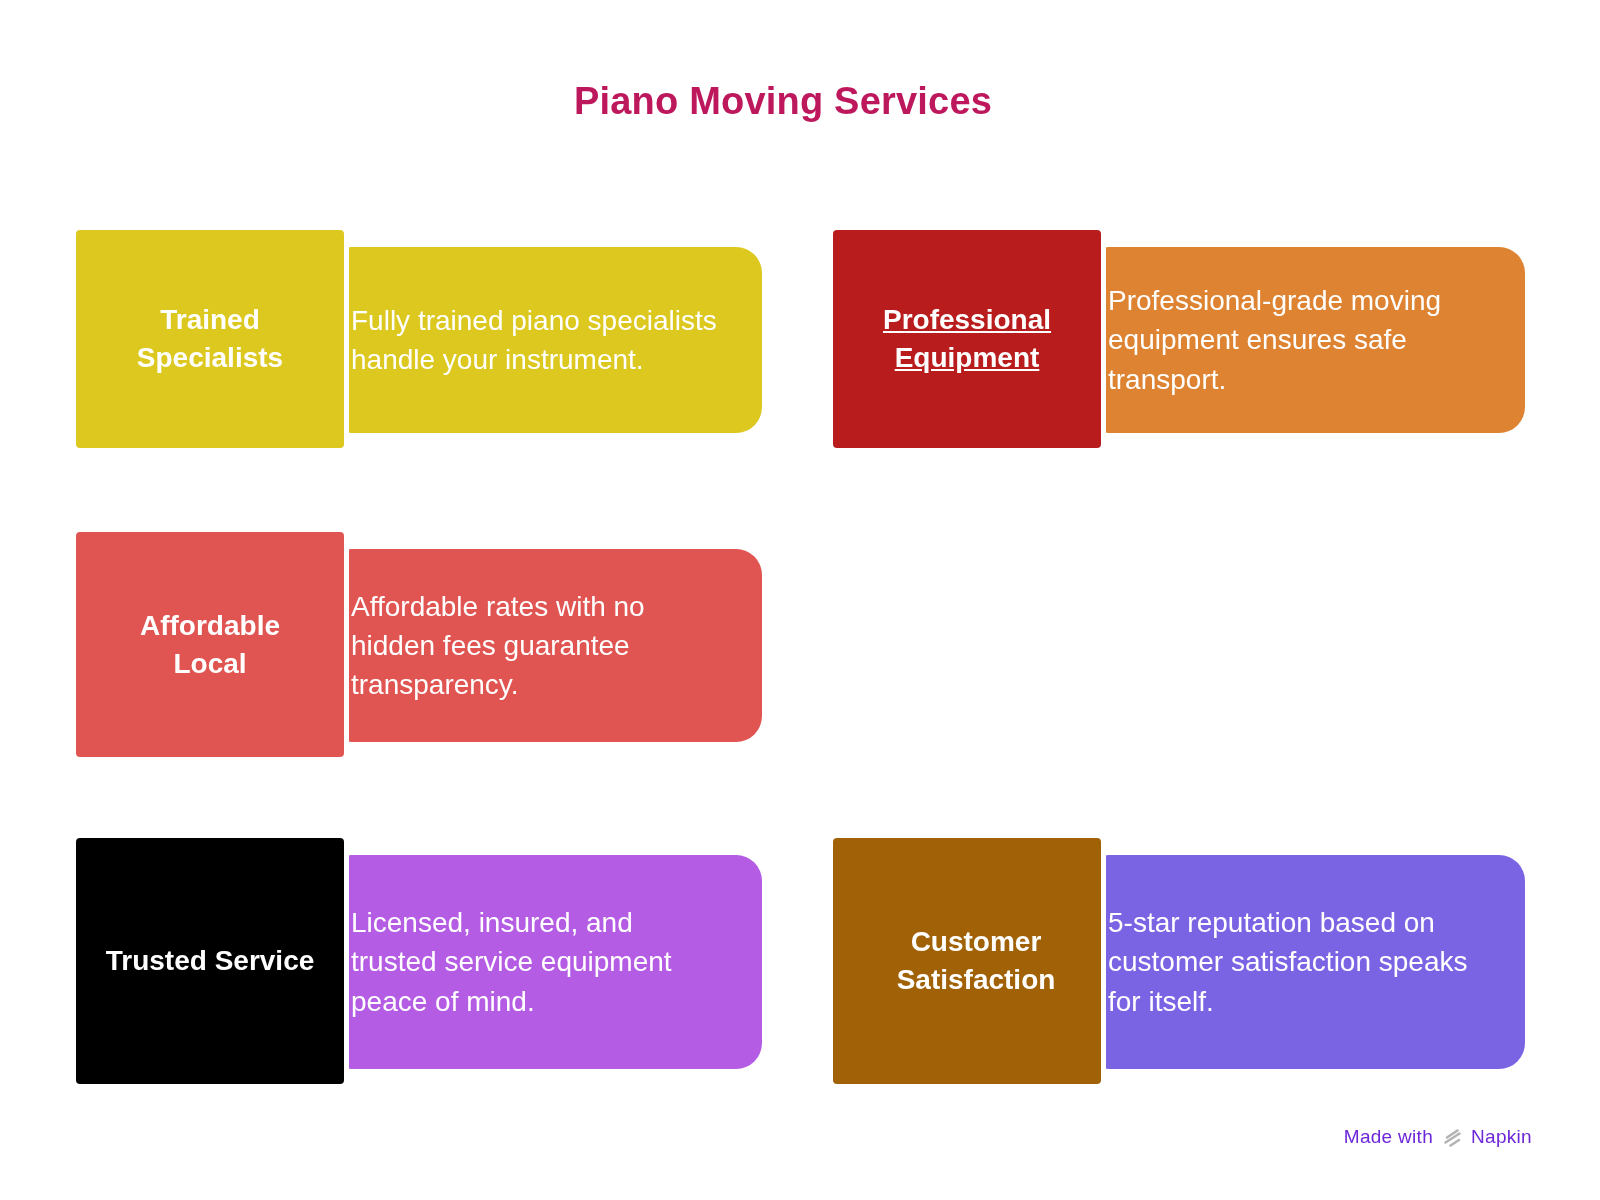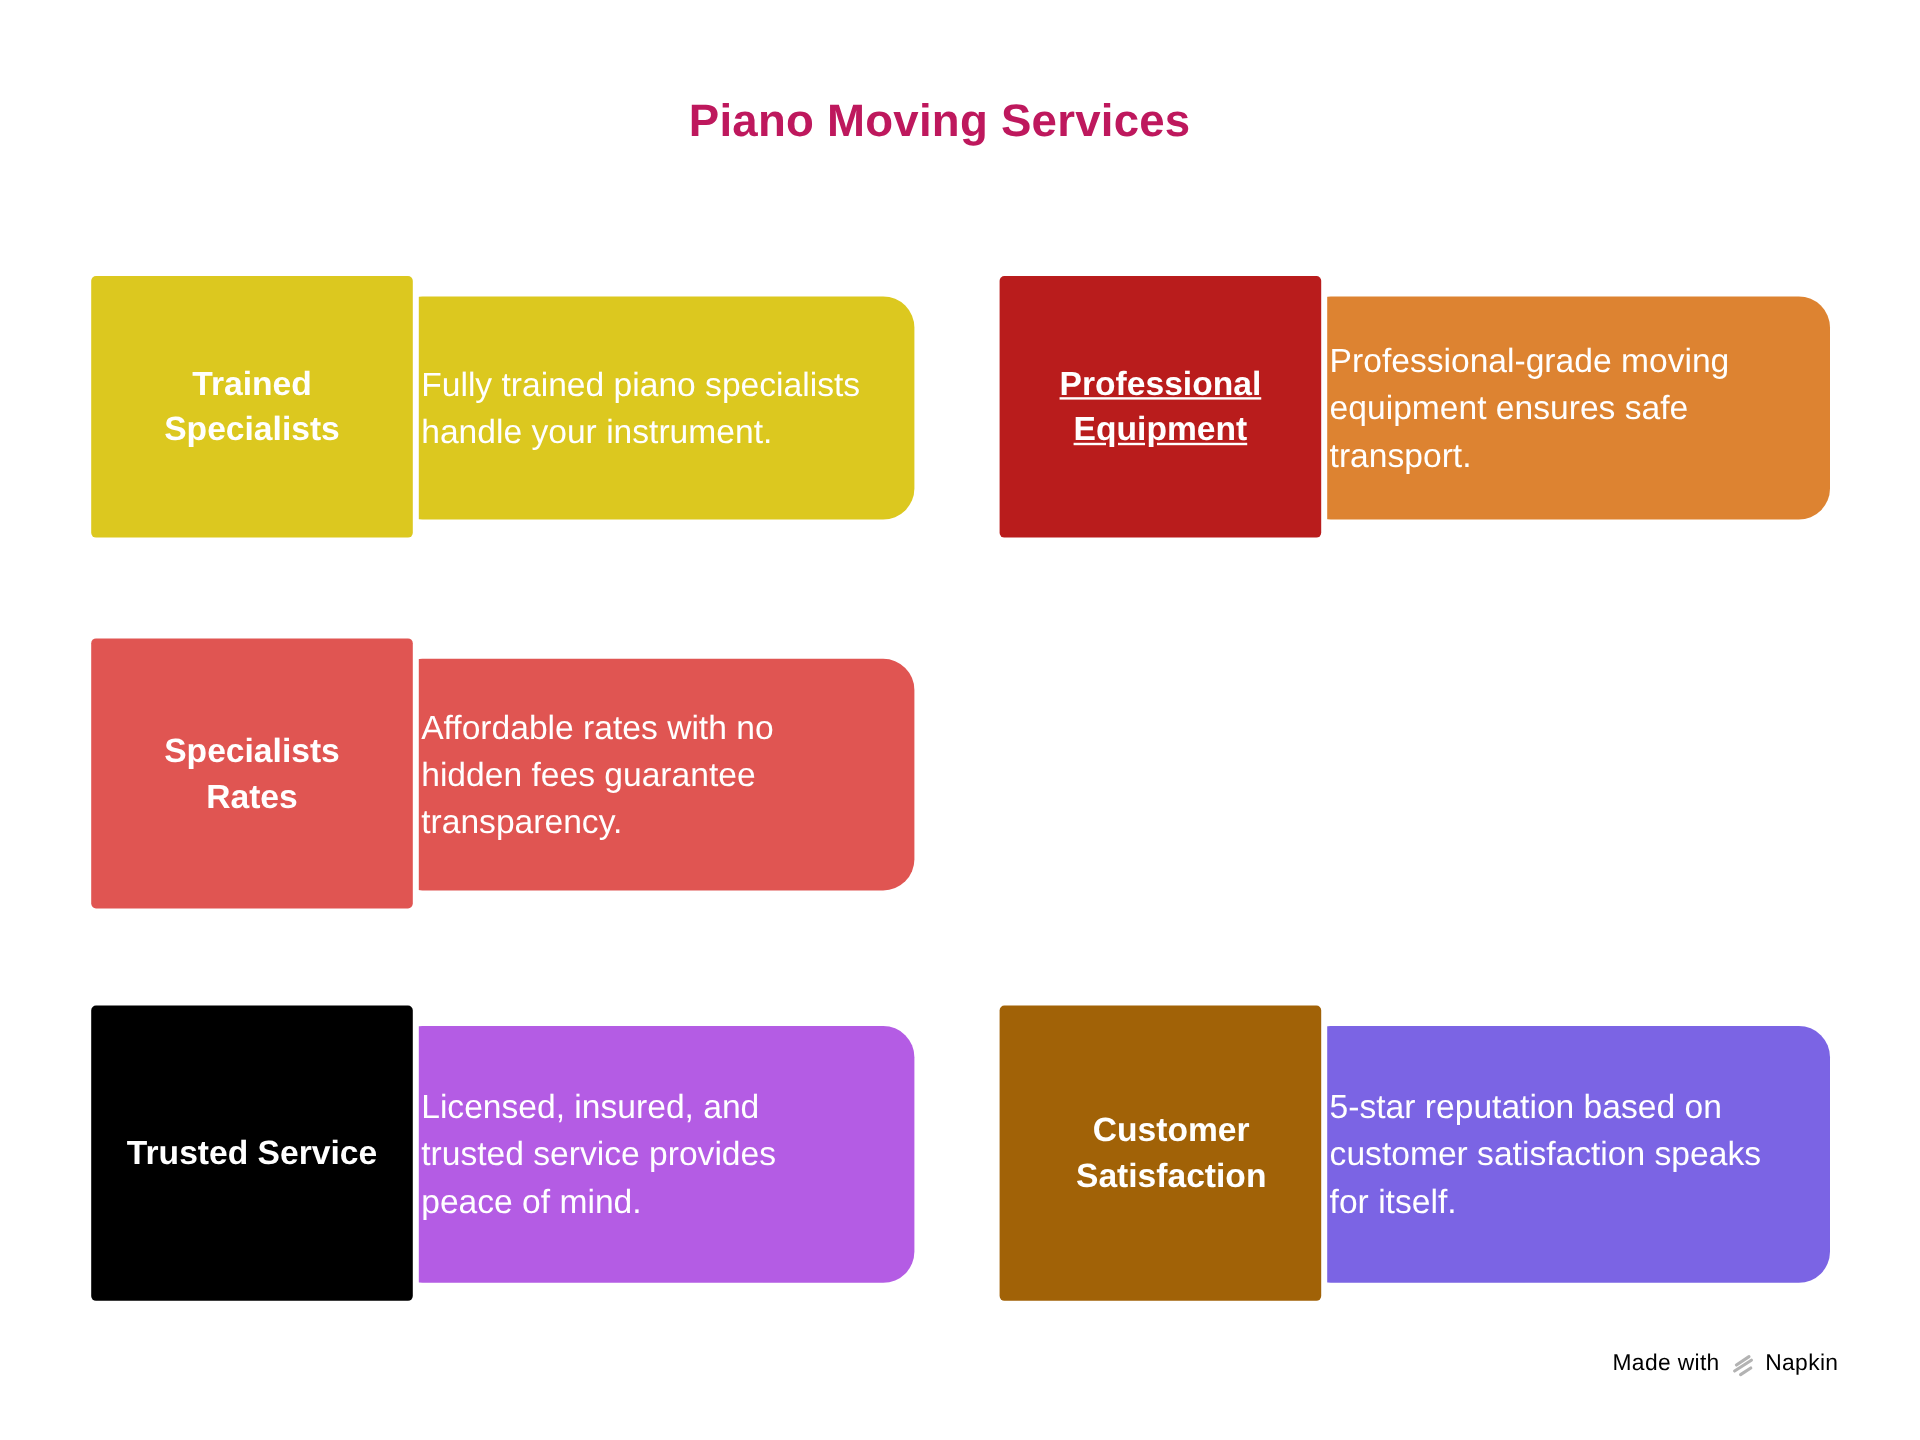--- a/index.html
+++ b/index.html
@@ -29,21 +29,21 @@
   .card .label{
     position:absolute;left:0;top:0;width:268px;height:100%;
     border-radius:4px;box-shadow:0 0 0 5px #ffffff;
     display:flex;align-items:center;justify-content:center;
     text-align:center;color:#ffffff;font-size:28px;font-weight:bold;
     line-height:1.35;padding:0 28px;box-sizing:border-box;
   }
   .watermark{
     position:absolute;right:68px;bottom:52px;
     display:flex;align-items:center;gap:8px;
-    color:#000000;font-size:19px;letter-spacing:0.3px;
+    color:#6d28d9;font-size:19px;letter-spacing:0.3px;
     text-decoration:none;cursor:pointer;
   }
   .napkin-logo{display:inline-block;width:22px;height:22px;}
 </style>
 </head>
 <body>
 
 <div class="stage">
 
   <div class="page-title">Piano Moving Services</div>
@@ -53,26 +53,26 @@
     <div class="label" style="background-color: rgb(220, 200, 31);">Trained Specialists</div>
   </div>
 
   <div class="card r1 c2">
     <div class="desc" style="background-color: rgb(221, 131, 49);">Professional-grade moving equipment ensures safe transport.</div>
     <div class="label" style="background-color: #b91c1c; text-decoration: underline;">Professional Equipment</div>
   </div>
 
   <div class="card r2 c1">
     <div class="desc" style="background-color: rgb(224, 85, 82);">Affordable rates with no hidden fees guarantee transparency.</div>
-    <div class="label" style="background-color: rgb(224, 85, 82);">Specialists Rates</div>
+    <div class="label" style="background-color: rgb(224, 85, 82);">Affordable Local</div>
   </div>
 
 
   <div class="card r3 c1">
-    <div class="desc" style="background-color: rgb(180, 92, 228);">Licensed, insured, and trusted service provides peace of mind.</div>
+    <div class="desc" style="background-color: rgb(180, 92, 228);">Licensed, insured, and trusted service equipment peace of mind.</div>
     <div class="label" style="background-color: #000000;">Trusted Service</div>
   </div>
 
   <div class="card r3 c2">
     <div class="desc" style="background-color: rgb(123, 100, 228);">5-star reputation based on customer satisfaction speaks for itself.</div>
     <div class="label" style="background-color: #a16207; padding-left: 46px;">Customer Satisfaction</div>
   </div>
 
   <div class="watermark">
     <span>Made with</span>

